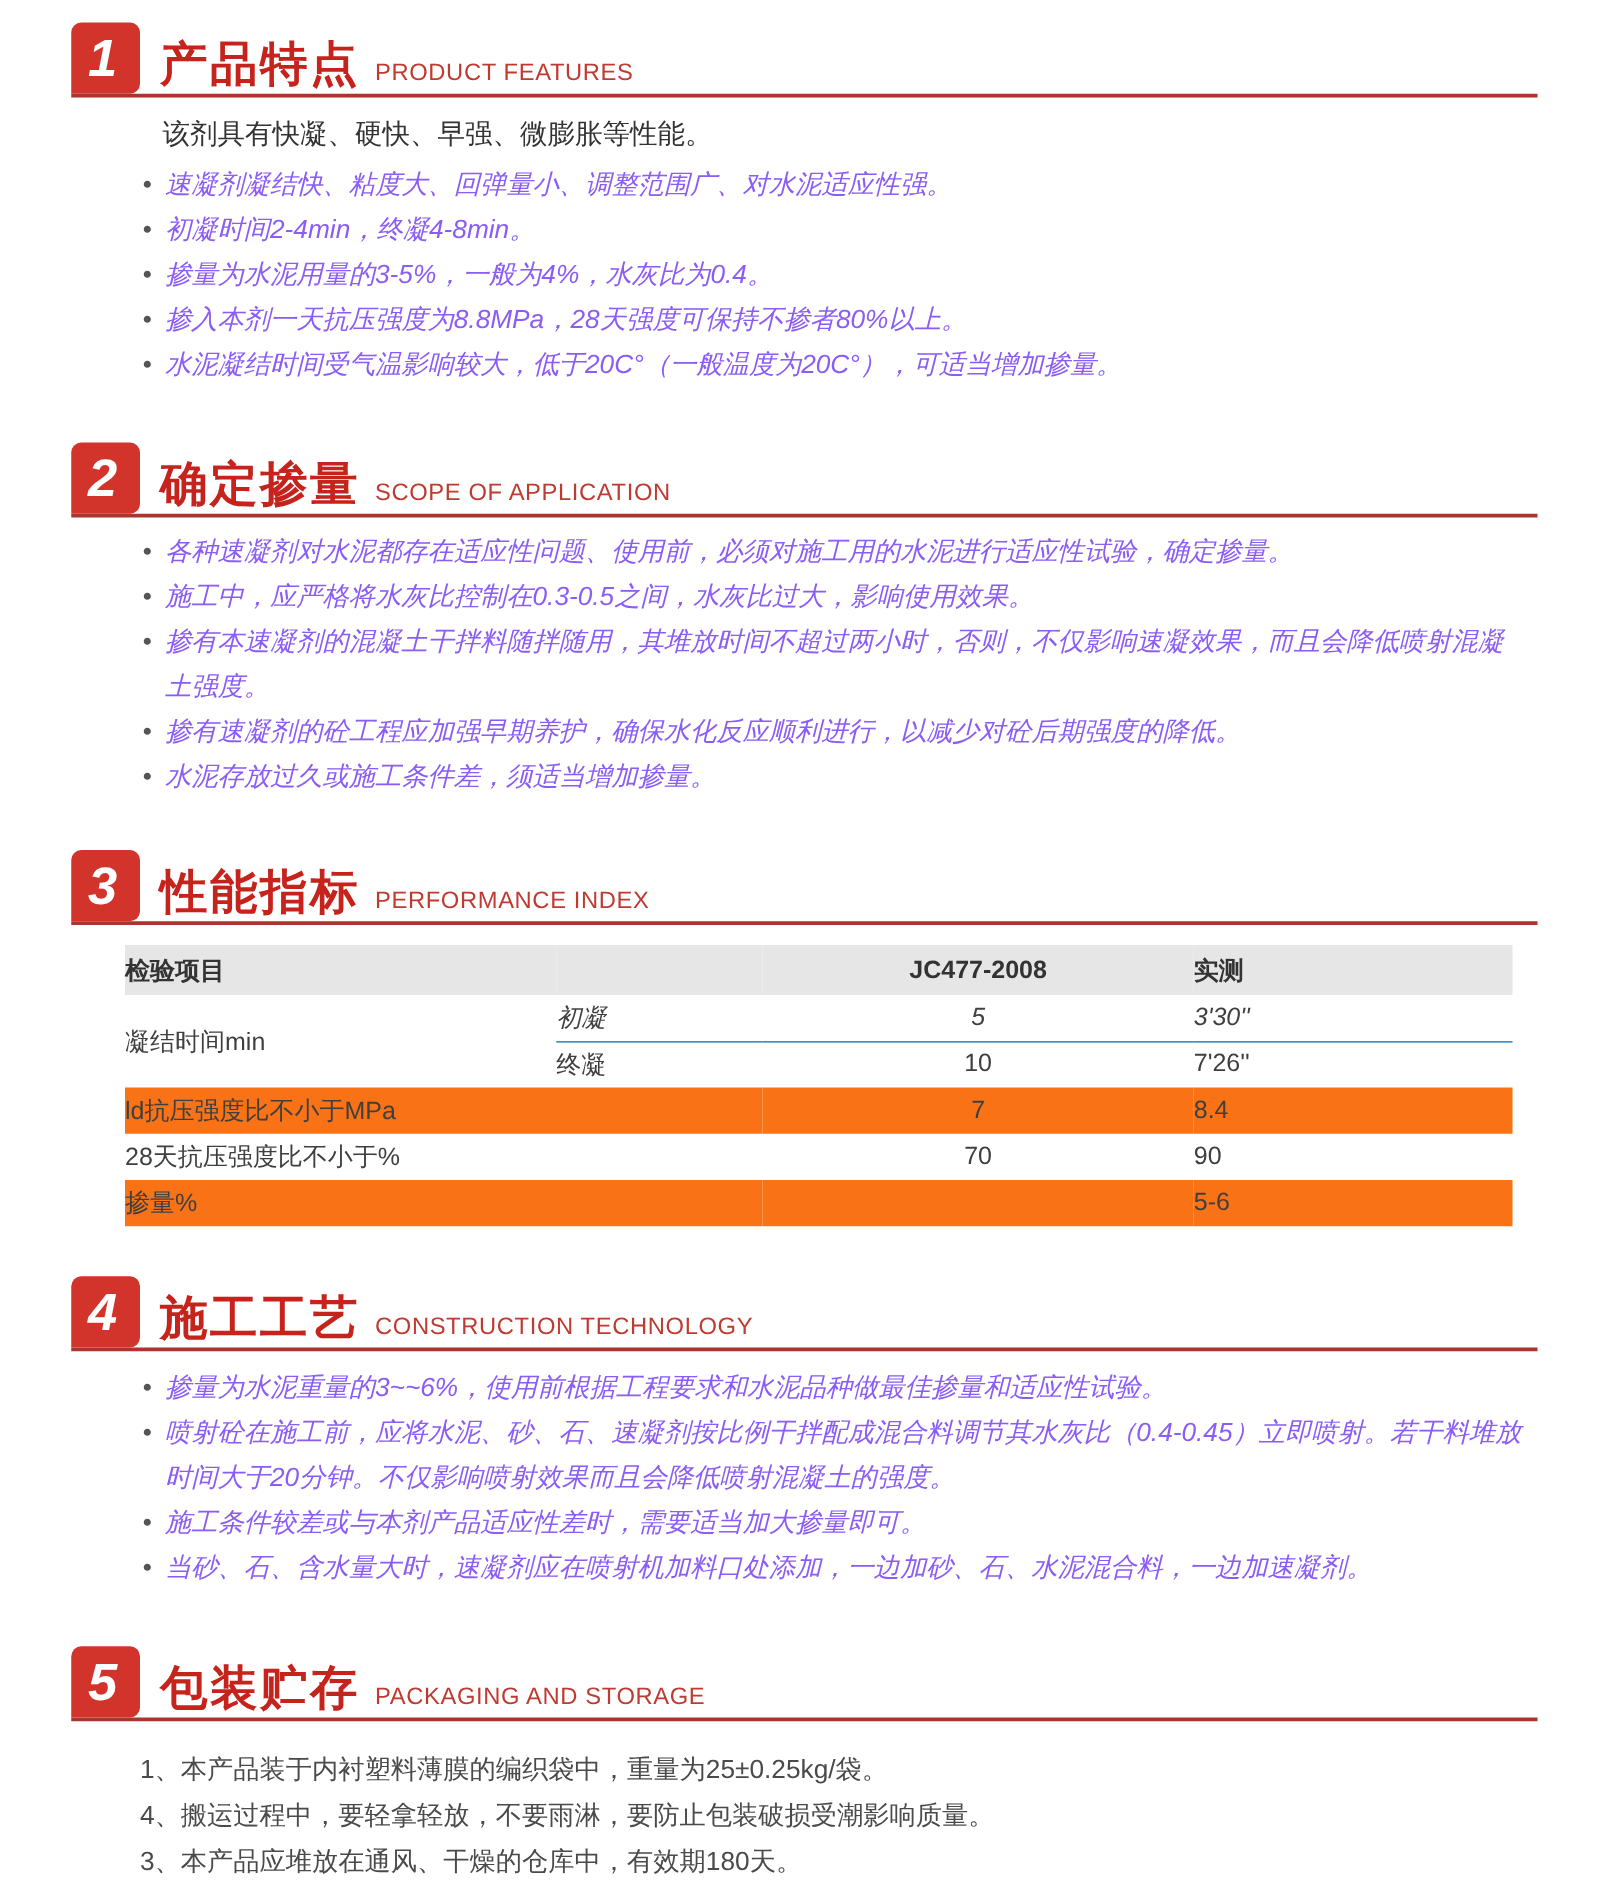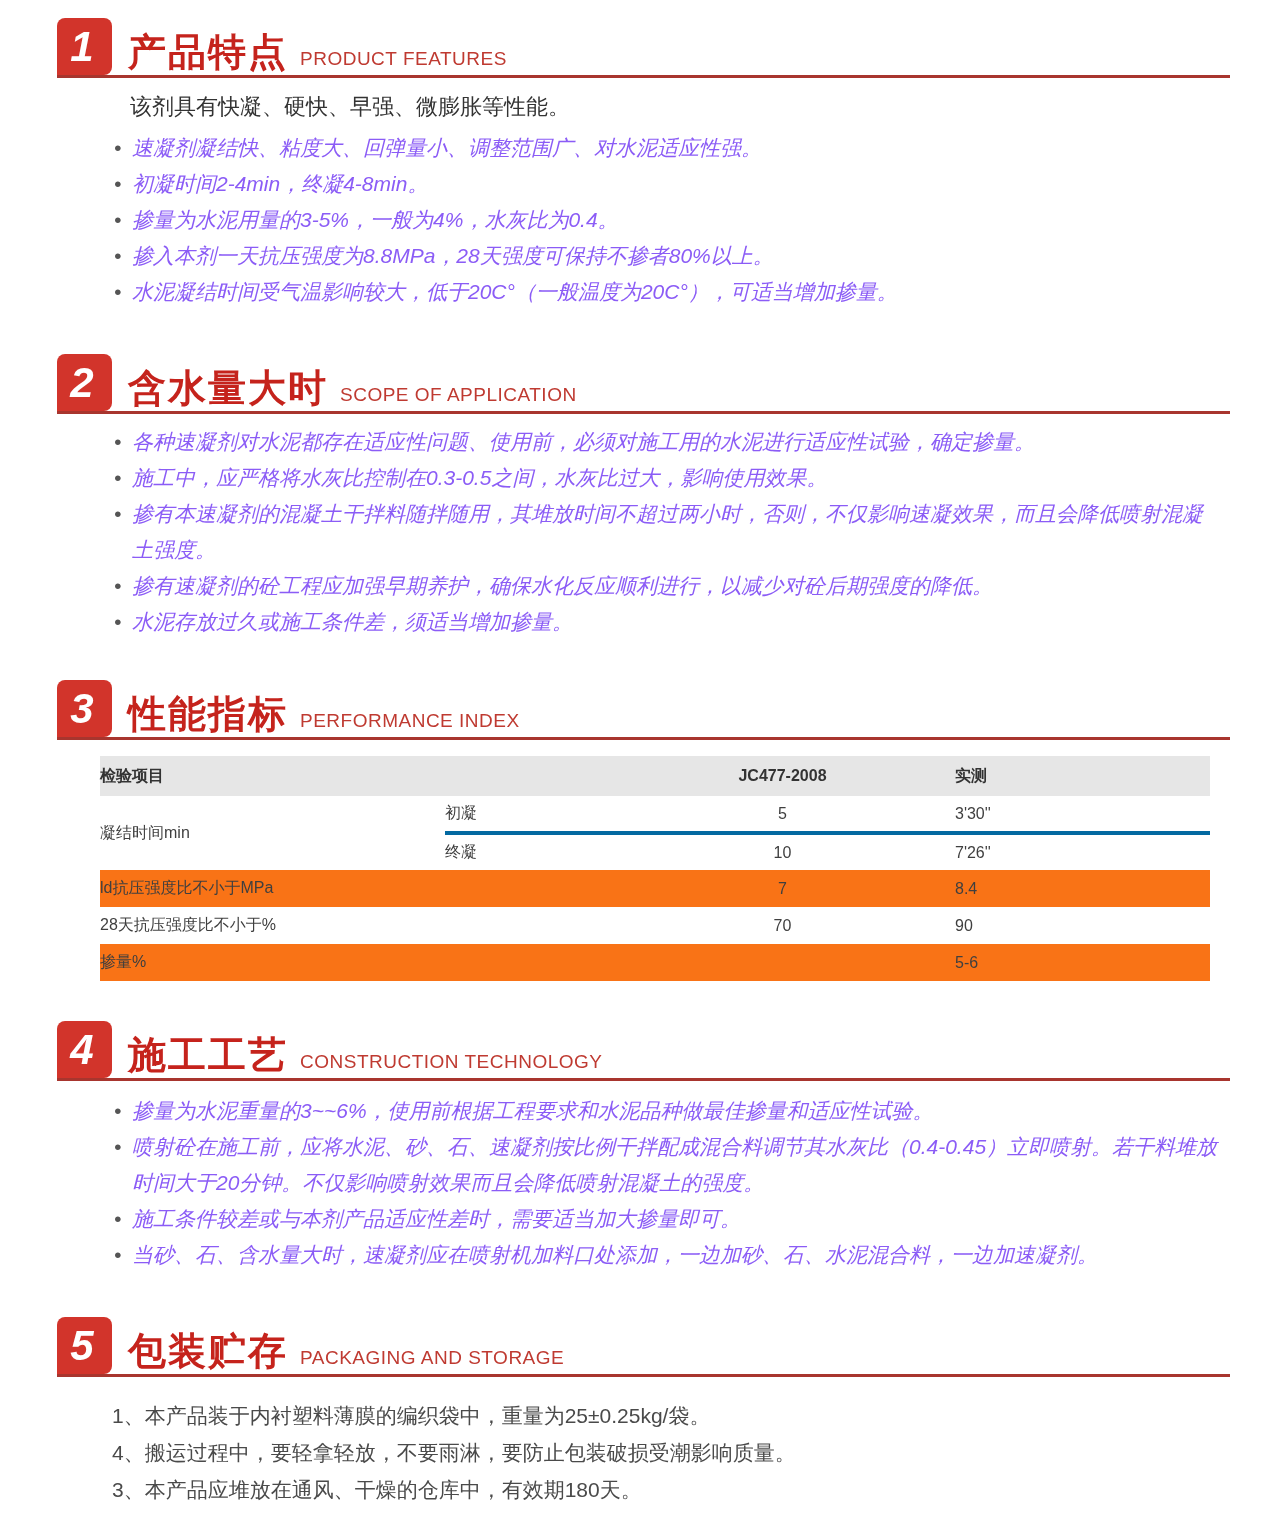--- a/index.html
+++ b/index.html
@@ -96,37 +96,37 @@
   #section-3 { margin-top: 36px; }
   #section-4 { margin-top: 36px; }
   #section-5 { margin-top: 40px; }
 
   
   .perf-table {
     margin: 16px 0 16px 100px;
     width: 1110px;
     border-collapse: collapse;
     table-layout: fixed;
-    font-size: 16px;
+    font-size: 20px;
     color: #3f3f3f;
   }
   .perf-table th, .perf-table td { font-weight: normal; padding: 0; }
   .perf-table thead th {
     height: 40px;
     background: #e6e6e6;
     font-weight: 600;
     color: #333333;
   }
   .perf-table tbody td { height: 37px; }
   .perf-table .stripe td { background: #f97316; }
   .c1 { width: 345px; text-align: left; padding-left: 30px; }
   .c2 { width: 165px; text-align: left; padding-left: 55px; }
   .c3 { width: 345px; text-align: center; }
   .c4 { width: 255px; text-align: left; padding-left: 80px; }
-  .sep { border-bottom: 4px solid #0369a1; }
+  .sep { border-bottom: 1px solid #0369a1; font-style: italic; }
 </style>
 </head>
 <body>
 
 <section id="section-1">
   <div class="sec-header">
     <div class="num-box">1</div>
     <h1 class="sec-title">产品特点</h1>
     <span class="sec-subtitle">PRODUCT FEATURES</span>
   </div>
@@ -136,21 +136,21 @@
     <li>初凝时间2-4min，终凝4-8min。</li>
     <li>掺量为水泥用量的3-5%，一般为4%，水灰比为0.4。</li>
     <li>掺入本剂一天抗压强度为8.8MPa，28天强度可保持不掺者80%以上。</li>
     <li>水泥凝结时间受气温影响较大，低于20C°（一般温度为20C°），可适当增加掺量。</li>
   </ul>
 </section>
 
 <section id="section-2">
   <div class="sec-header">
     <div class="num-box">2</div>
-    <h1 class="sec-title">含水量大时</h1>
+    <h1 class="sec-title">确定掺量</h1>
     <span class="sec-subtitle">SCOPE OF APPLICATION</span>
   </div>
   <ul class="bullets" style="margin-top:10px;">
     <li>各种速凝剂对水泥都存在适应性问题、使用前，必须对施工用的水泥进行适应性试验，确定掺量。</li>
     <li>施工中，应严格将水灰比控制在0.3-0.5之间，水灰比过大，影响使用效果。</li>
     <li>掺有本速凝剂的混凝土干拌料随拌随用，其堆放时间不超过两小时，否则，不仅影响速凝效果，而且会降低喷射混凝土强度。</li>
     <li>掺有速凝剂的砼工程应加强早期养护，确保水化反应顺利进行，以减少对砼后期强度的降低。</li>
     <li>水泥存放过久或施工条件差，须适当增加掺量。</li>
   </ul>
 </section>

